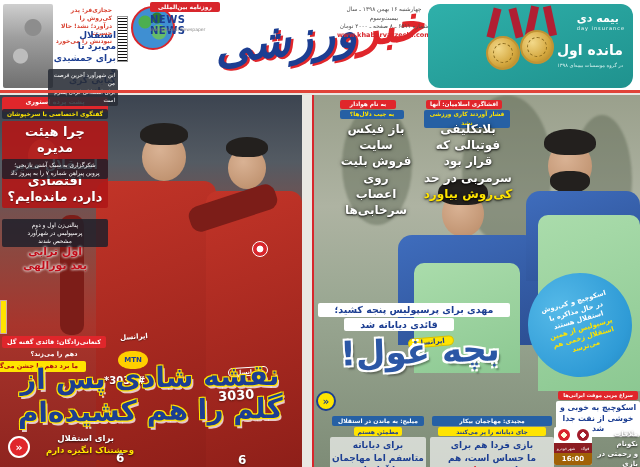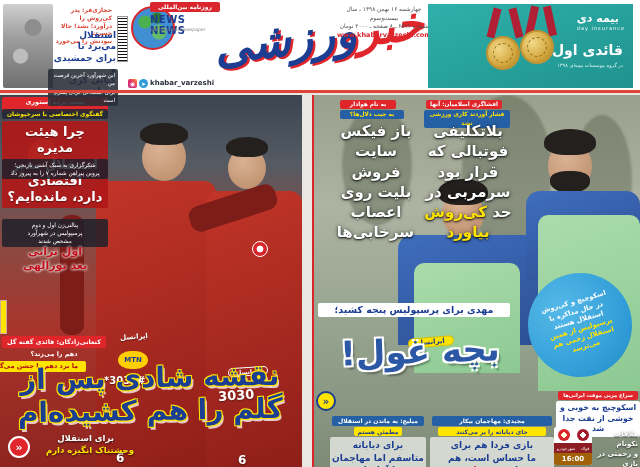--- a/index.html
+++ b/index.html
@@ -34,21 +34,21 @@
   .soc-row { left:128px; width:100px; height:12px; display:flex; align-items:center; gap:2px; direction:ltr; }
   .soc-ic { width:9px; height:9px; border-radius:50%; background:#2e9bd6; color:#fff; font-size:6px; line-height:9px; text-align:center; }
   .soc-ic.ig { border-radius:2px; background:linear-gradient(45deg,#c13584,#e1306c,#fd8d32); }
   .soc-txt { color:#2b2f3a; font-size:7px; font-weight:bold; direction:ltr; }
   #masthead { left:208px; top:8px; width:225px; height:82px; transform:rotate(-7deg); text-align:center; direction:rtl; }
   #masthead .p1 { color:#e0262b; font-size:46px; font-weight:bold; font-style:italic; }
   #masthead .p2 { color:#1c3e92; font-size:46px; font-weight:bold; font-style:italic; text-shadow:2px 2px 0 #e0262b; }
   #dateline { left:336px; top:5px; width:96px; text-align:center; z-index:6; }
   #dateline .dl { color:#4a4a4a; font-size:5.8px; line-height:1.5; }
   #dateline .url { color:#d8262c; font-size:6.5px; font-weight:bold; direction:ltr; }
-  #adbox { left:428px; top:4px; width:205px; height:84px; background:linear-gradient(160deg,#2fb0aa,#1f928e); border-radius:0; z-index:7; }
+  #adbox { left:428px; top:4px; width:205px; height:84px; background:linear-gradient(160deg,#2fb0aa,#1f928e); border-radius:12px; z-index:7; }
   .ribbon { position:absolute; width:8px; height:30px; background:#b01f33; }
   .medal { position:absolute; width:34px; height:34px; border-radius:50%;
      background:radial-gradient(circle at 35% 35%, #f3d98a, #d4a73e 60%, #a87f22); border:2px solid #c19434; }
   .medal .inner { position:absolute; inset:5px; border-radius:50%; border:1px dashed #8a6a1d; }
   #ad-brand { position:absolute; right:8px; top:8px; text-align:left; color:#fff; direction:ltr; }
   #ad-brand .fa { font-size:11px; font-weight:bold; }
   #ad-brand .en { font-size:5px; letter-spacing:1px; }
   #ad-rank { position:absolute; right:10px; top:38px; color:#fff; font-size:14px; font-weight:bold; }
   #ad-sub { position:absolute; right:10px; top:58px; color:#d9f3f1; font-size:5px; }
   #red-rule { left:0; top:90px; width:640px; height:3px; background:#e04338; z-index:8; }
@@ -91,21 +91,21 @@
   
   #rpage { left:312px; top:95px; width:328px; height:372px; overflow:hidden;
      background:linear-gradient(180deg,#9aa08c 0%,#aeb3a2 30%,#9ba893 55%,#7e8c77 100%); }
   #rpage .redline { position:absolute; left:0; top:0; width:2px; height:372px; background:#d8262c; }
   .tree { position:absolute; background:rgba(70,80,60,.35); border-radius:50%; filter:blur(1px); }
   .jacket { position:absolute; background:linear-gradient(160deg,#3f6dbd,#2c4f93); border-radius:14px 14px 0 0; }
   .bib { position:absolute; background:linear-gradient(160deg,#aadcab,#8cc892); border-radius:10px 10px 0 0; }
   #bib-sponsor { left:96px; top:242px; width:46px; background:#ffe400; border-radius:8px; color:#1c3e92; font-size:7px; font-weight:bold; text-align:center; transform:rotate(-5deg); border:1px solid #d9c200; }
   .rk-red { background:#e0262b; color:#fff; font-size:5.8px; font-weight:bold; line-height:9px; text-align:center; border-radius:2px; }
   .rk-blue { background:#2660a4; color:#ffe400; font-size:5.8px; font-weight:bold; line-height:9px; text-align:center; border-radius:2px; }
-  .rhead { color:#fff; font-weight:bold; font-size:15px; line-height:1.35; text-align:center; text-shadow:0 1px 2px rgba(0,0,0,.85),0 0 4px rgba(0,0,0,.5); }
+  .rhead { color:#fff; font-weight:bold; font-size:12px; line-height:1.35; text-align:center; text-shadow:0 1px 2px rgba(0,0,0,.85),0 0 4px rgba(0,0,0,.5); }
   #rblkL-k1 { right:244px; top:5px; width:56px; }  #rblkL-k2 { right:236px; top:15px; width:64px; }
   #rblkL-h  { right:226px; top:26px; width:76px; }
   #rblkR-k1 { right:138px; top:5px; width:76px; }  #rblkR-k2 { right:130px; top:15px; width:86px; }
   #rblkR-h  { right:126px; top:26px; width:92px; }
   #rblkR-h .yel { color:#ffe400; }
   #mid1 { right:130px; top:208px; width:192px; height:14px; background:#fff; color:#1c3e92; font-size:9.5px; font-weight:bold; line-height:14px; text-align:center; border-radius:2px; }
   #mid2 { right:186px; top:223px; width:110px; height:13px; background:#fff; color:#1c3e92; font-size:9.5px; font-weight:bold; line-height:13px; text-align:center; border-radius:2px; }
   #big-head { right:120px; top:236px; width:200px; text-align:center; color:#2b57a5; font-size:34px; font-weight:bold; transform:rotate(-2deg);
      text-shadow:-2px -2px 0 #fff,2px -2px 0 #fff,-2px 2px 0 #fff,2px 2px 0 #fff,3px 4px 2px rgba(0,0,0,.35); }
   #quote-ic { right:304px; top:296px; width:20px; height:20px; border-radius:50%; background:#ffe400; border:2px solid #1c3e92; color:#1c3e92; font-size:10px; font-weight:bold; text-align:center; line-height:17px; }
@@ -149,25 +149,20 @@
     <div id="promo-sub" class="abs ml">این شهرآورد آخرین فرصت من
 برای استقلالی کردن پسرم است</div>
 
     <div id="barcode" class="abs"></div>
 
     <div id="globe" class="abs"></div>
     <div id="sn-pill" class="abs">روزنامه بین‌المللی</div>
     <div id="sn-en" class="abs">NEWS NEWS</div>
     <div id="sn-sub" class="abs">International Newspaper</div>
 
-    <div class="soc-row abs" style="top:77px;">
-      <span class="soc-ic ig">◉</span>
-      <span class="soc-ic">➤</span>
-      <span class="soc-txt">khabar_varzeshi</span>
-    </div>
 
     <div id="masthead" class="abs">
       <span class="p1">خبر</span><span class="p2">ورزشی</span>
     </div>
 
     <div id="dateline" class="abs">
       <div class="dl">چهارشنبه ۱۶ بهمن ۱۳۹۸ ـ سال بیست‌وسوم</div>
       <div class="dl">شماره ۶۵۱۱ ـ ۸ صفحه ـ ۲۰۰۰ تومان</div>
       <div class="url">www.khabarvarzeshi.com</div>
     </div>
@@ -180,21 +175,21 @@
       <div class="medal" style="left:58px; top:32px;">
           <div class="inner"></div>
         </div>
       <div class="medal" style="left:92px; top:26px;">
           <div class="inner"></div>
         </div>
       <div id="ad-brand">
         <div class="fa">بیمه دی</div>
         <div class="en">day insurance</div>
       </div>
-      <div id="ad-rank">قائدی اول</div>
+      <div id="ad-rank">مانده اول</div>
       <div id="ad-sub">در گروه موسسات بیمه‌ای ۱۳۹۸</div>
     </div>
   </div>
   <div id="red-rule" class="abs"></div>
 
   <div id="lpage" class="abs">
 
     <div class="head" style="left:142px; top:38px; width:44px; height:48px;"></div>
     <div class="hair" style="left:140px; top:28px; width:48px; height:22px;"></div>
     <div class="head" style="left:228px; top:52px; width:38px; height:42px;"></div>
@@ -264,20 +259,21 @@
 
     <div id="rblkR-k1" class="abs rk-red">افشاگری اسلامیان: آنها</div>
     <div id="rblkR-k2" class="abs rk-blue">فشار آوردند کاری ورزشی نشد</div>
     <div id="mid1" class="abs">مهدی برای پرسپولیس پنجه کشید؛</div>
 
     <div id="rblkR-h" class="abs rhead">
       <span class="ml">بلاتکلیفی فوتبالی که
 قرار بود سرمربی در حد</span>
       <span class="yel ml">کی‌روش بیاورد</span>
     </div>
+    <div id="mid2" class="abs">قائدی دیاباته شد</div>
     <div id="big-head" class="abs">بچه غول!</div>
 
     <div id="quote-ic" class="abs">«</div>
 
     <div id="bcolR-k1" class="abs bcol-k1">مجیدی: مهاجمان بیکار</div>
     <div id="bcolR-k2" class="abs bcol-k2">جای دیاباته را پر می‌کنند</div>
     <div id="bcolR-b" class="abs bcol-body">
       <span class="ml">بازی فردا هم برای
 ما حساس است، هم
 برای </span><span class="hl">پرسپولیس</span>

